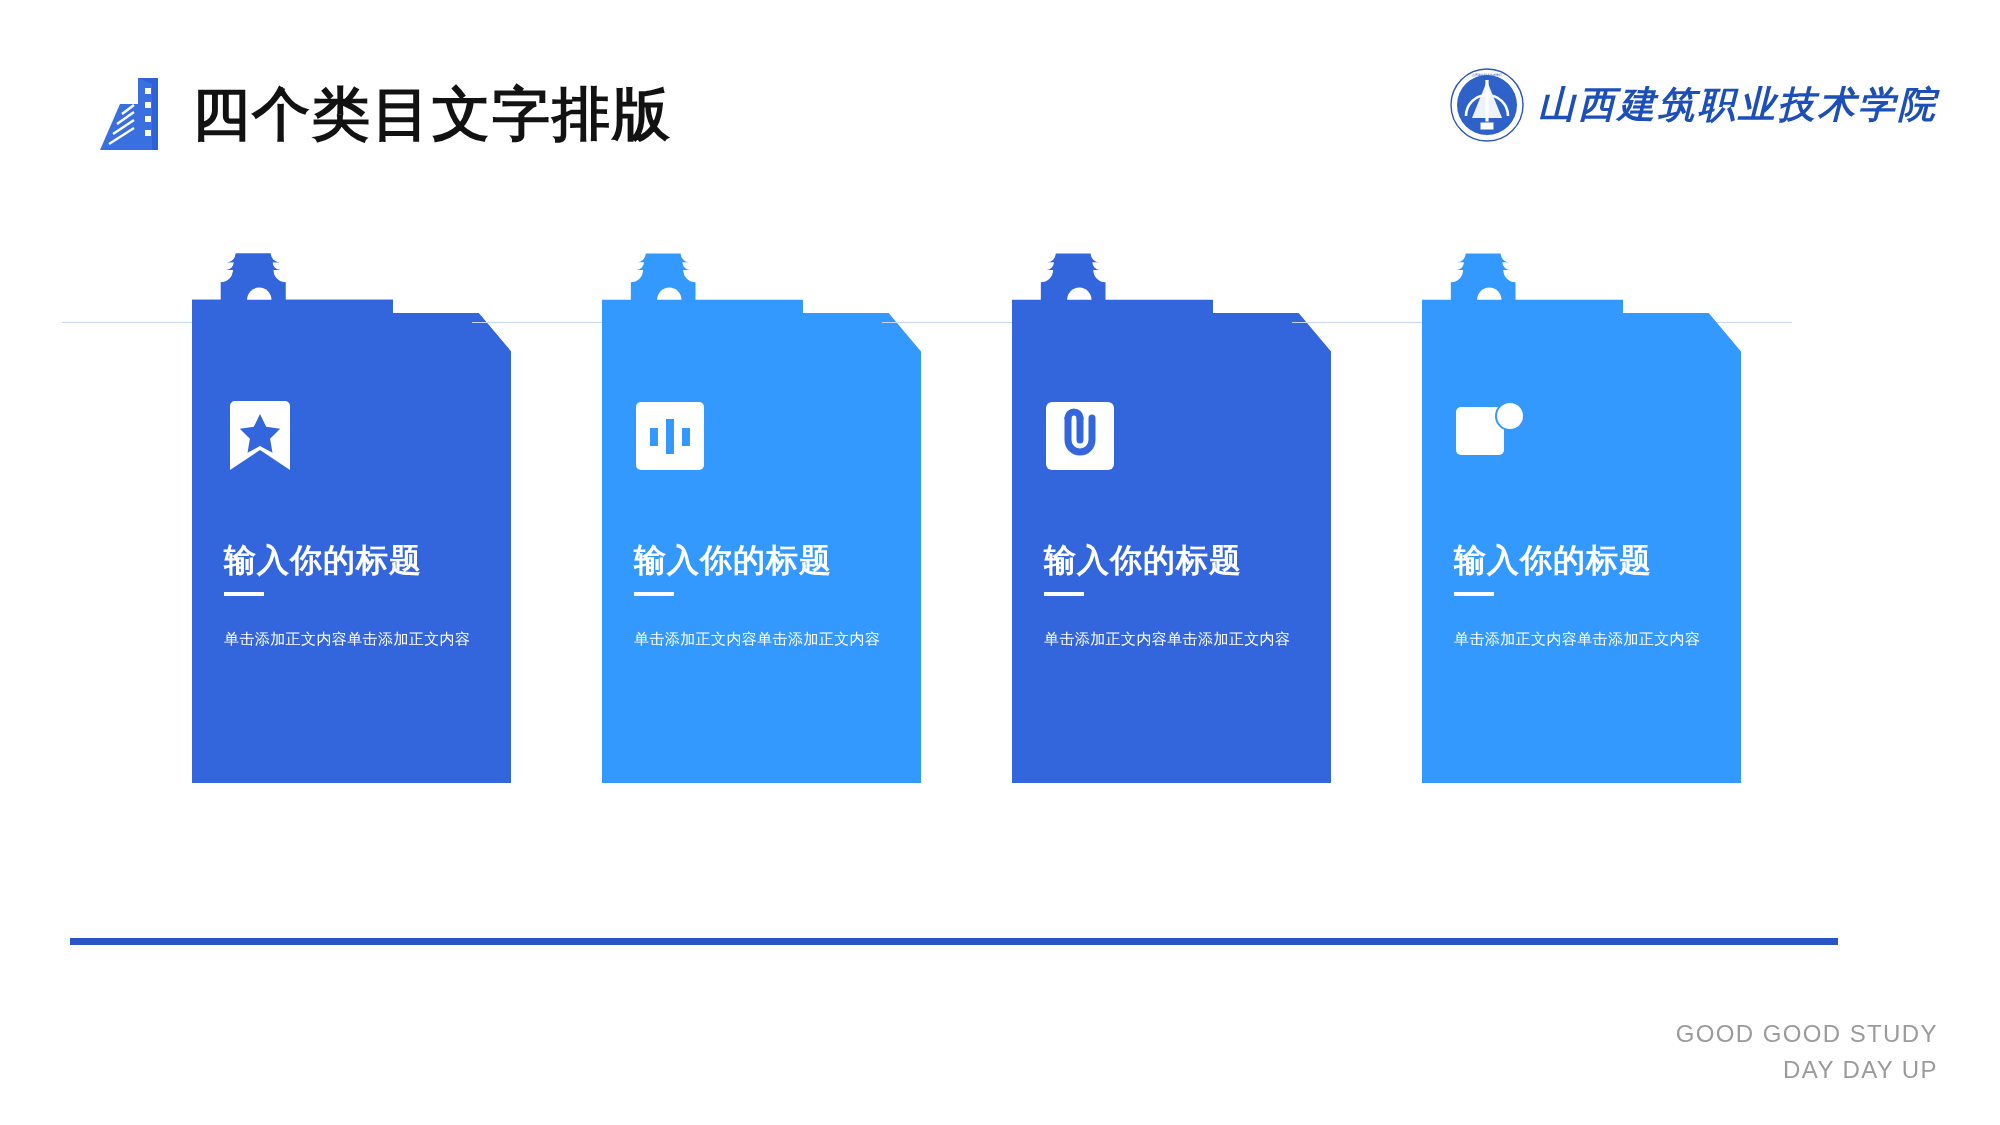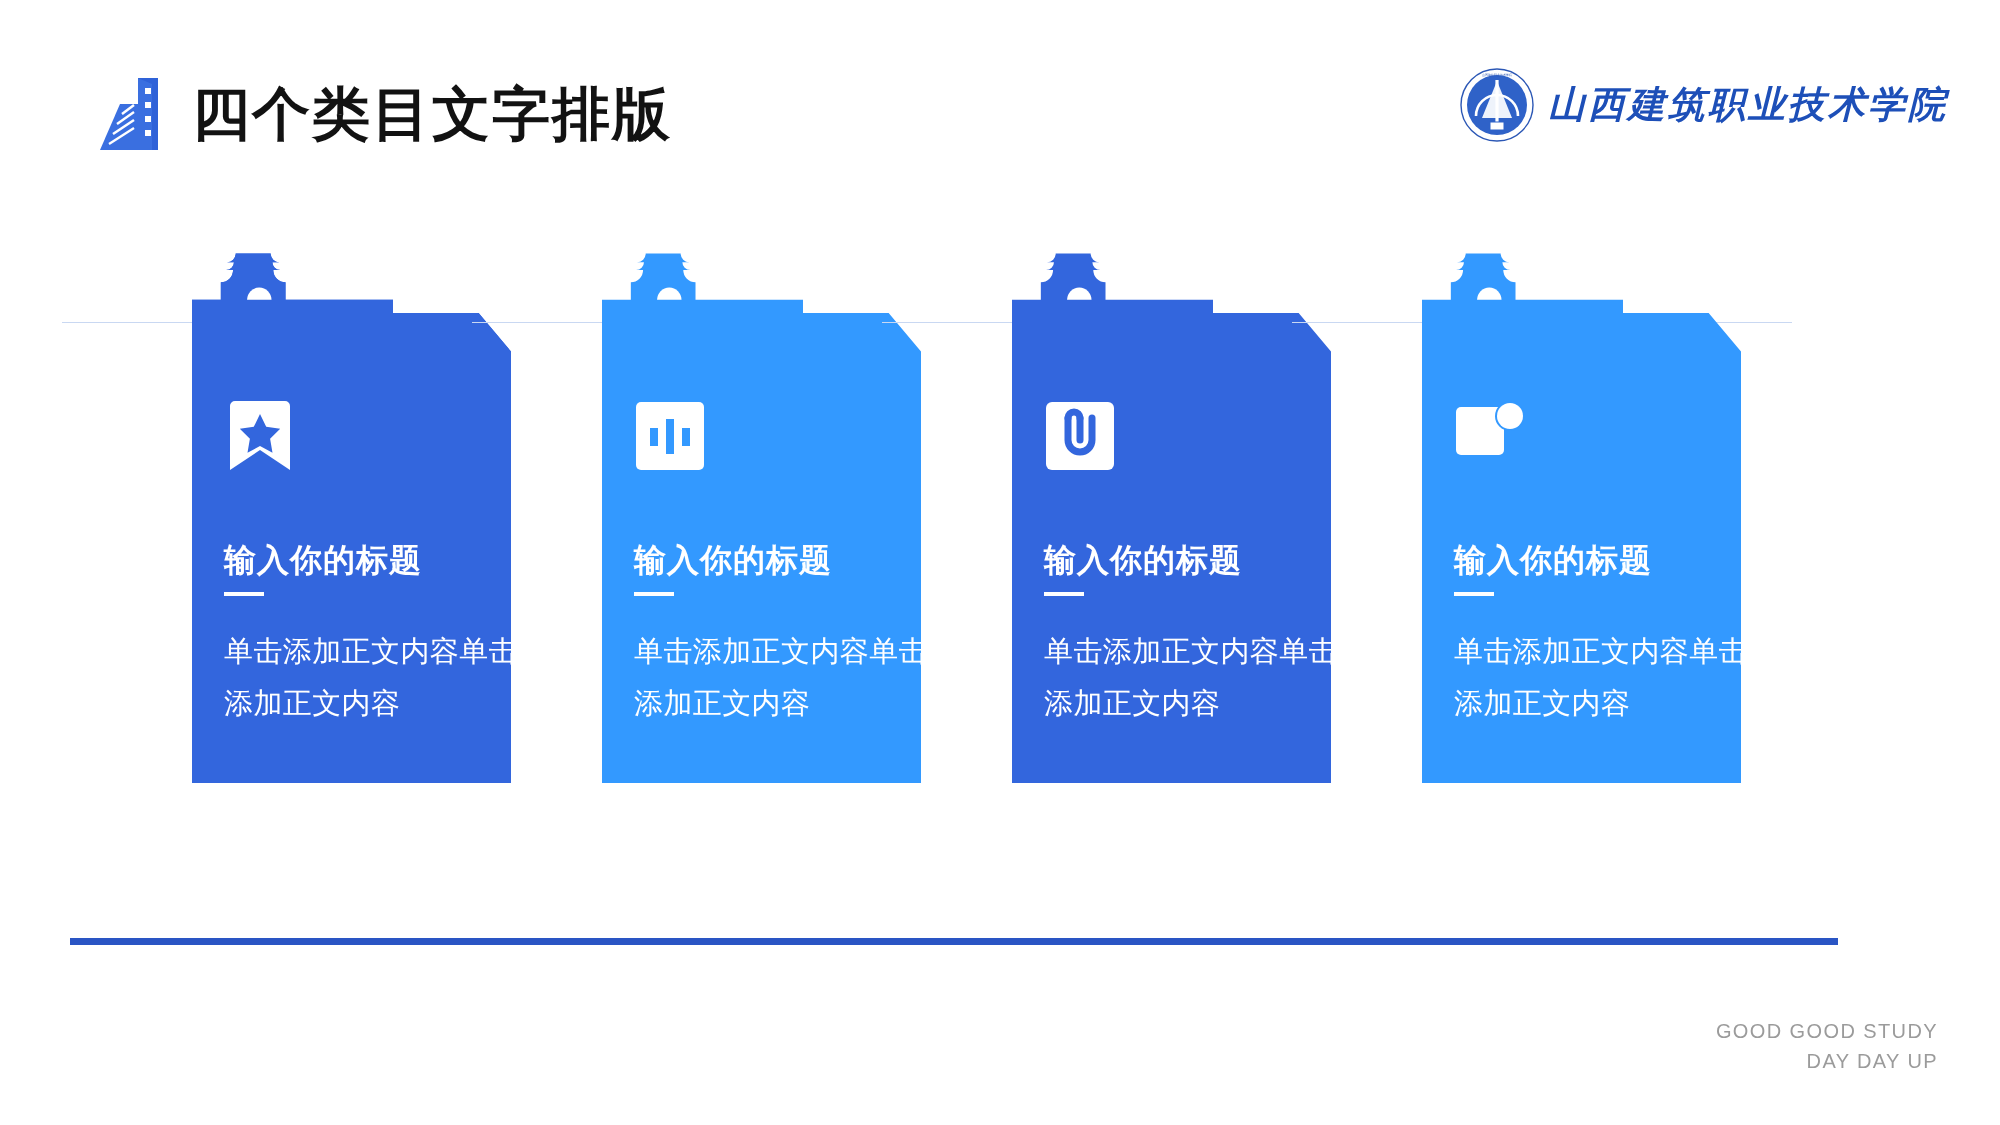--- a/index.html
+++ b/index.html
@@ -14,21 +14,21 @@
   
   .header{ position:absolute; left:0; top:0; width:2000px; height:190px; }
 
   .title-block{ position:absolute; left:100px; top:78px; display:flex; align-items:center; gap:26px; }
   .building-icon{ width:66px; height:72px; position:relative; flex:none; }
   .page-title{
     font-size:58px; font-weight:bold; color:#121212;
     letter-spacing:2px; line-height:1; white-space:nowrap;
   }
 
-  .school-logo{ position:absolute; right:52px; top:68px; display:flex; align-items:center; gap:14px; }
+  .school-logo{ position:absolute; right:62px; top:68px; display:flex; align-items:center; gap:14px; }
   .crest{ width:74px; height:74px; flex:none; }
   .school-names{ display:flex; flex-direction:column; align-items:flex-start; gap:2px; }
   .school-cn{
     font-size:37px; font-weight:bold; color:#1d4fb8;
     font-family:"Liberation Serif","DejaVu Serif",serif;
     font-style:italic; letter-spacing:3px; line-height:1.05; white-space:nowrap;
   }
   .school-en{
     font-size:20px; font-weight:bold; color:#1d4fb8;
     letter-spacing:3.1px; line-height:1; white-space:nowrap;
@@ -47,40 +47,40 @@
   .card-icon{ width:72px; height:72px; position:relative; }
 
   .card-title{
     margin-top:72px;
     font-size:32px; font-weight:bold; color:#ffffff;
     letter-spacing:1px; line-height:1; white-space:nowrap;
   }
   .card-rule{ margin-top:16px; width:40px; height:4px; background:#ffffff; }
   .card-body{
     margin-top:30px; width:300px;
-    font-size:29px; color:#ffffff; line-height:1.78; letter-spacing:.4px;
+    font-size:15px; color:#ffffff; line-height:1.78; letter-spacing:.4px;
   }
 
   
   #card1{ left:192px; }
   #card2{ left:602px; }
   #card3{ left:1012px; }
   #card4{ left:1422px; }
 
   
   .baseline{ position:absolute; left:70px; top:938px; width:1768px; height:7px; background:#2a55c4; }
 
   
   .footer-left{
     position:absolute; left:104px; top:1022px;
     font-size:29px; color:#8a8a8a; letter-spacing:2px; white-space:nowrap;
   }
   .footer-right{
     position:absolute; right:62px; top:1016px;
-    text-align:right; color:#9b9b9b; font-size:20px; letter-spacing:1.4px; line-height:1.5;
+    text-align:right; color:#9b9b9b; font-size:24px; letter-spacing:1.4px; line-height:1.5;
   }
 </style>
 </head>
 <body>
 
 <div class="slide">
 
   <div class="header">
 
     <div class="title-block">

